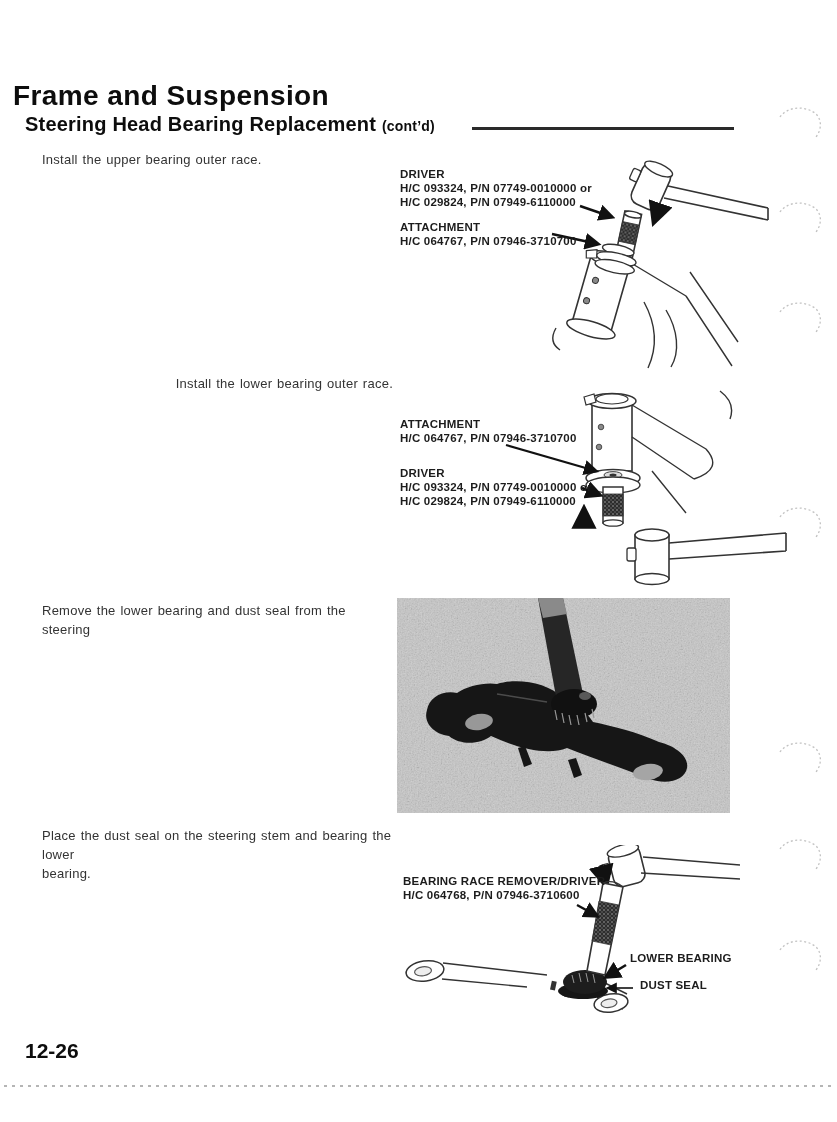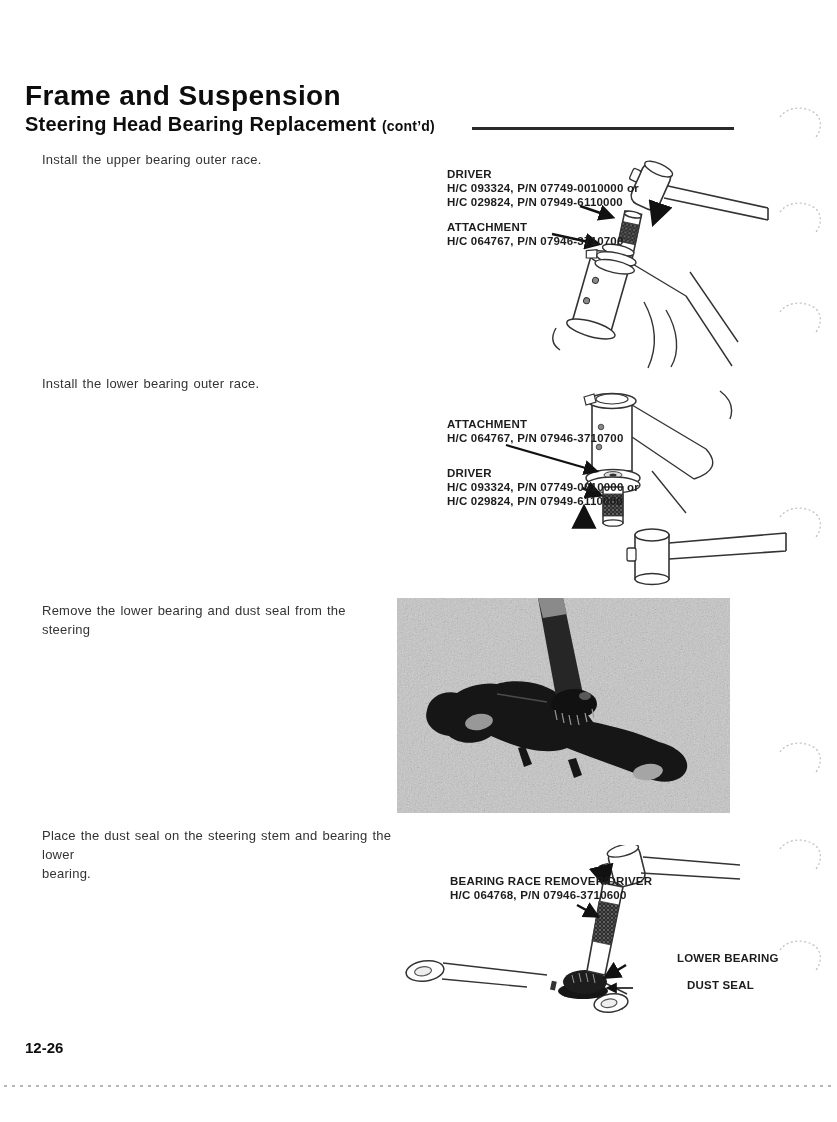--- a/index.html
+++ b/index.html
@@ -1,27 +1,27 @@
 <!DOCTYPE html>
 <html><head>
 <meta charset="utf-8">
 <style>
   html,body{margin:0;padding:0;background:#e8e8e8;}
   .page{position:relative;width:837px;height:1122px;background:#ffffff;overflow:hidden;
         font-family:"Liberation Sans", sans-serif;color:#2e2e2e;}
   .abs{position:absolute;}
-  .title{left:25px;top:80px;font-size:28px;font-weight:700;color:#0d0d0d;letter-spacing:.4px;}
+  .title{left:13px;top:80px;font-size:28px;font-weight:700;color:#0d0d0d;letter-spacing:.4px;}
   .subtitle{left:25px;top:113px;font-size:20px;font-weight:700;color:#0d0d0d;letter-spacing:.2px;}
   .subtitle .suffix{font-size:14px;font-weight:700;}
   .rule{left:472px;top:127px;width:262px;height:3px;background:#2a2a2a;}
   .instr{font-size:13px;line-height:19px;color:#333;letter-spacing:.25px;word-spacing:1px;}
   .instr span{display:block;margin-left:17px;}
   .lab{font-size:11.5px;font-weight:700;line-height:14px;color:#1c1c1c;letter-spacing:.2px;white-space:nowrap;z-index:3;}
-  .lab .t{display:block;margin-left:47px;}
-  .pageno{left:25px;top:1039px;font-size:15px;font-weight:700;color:#0d0d0d;}
+  .lab .t{display:block;}
+  .pageno{left:25px;top:1039px;font-size:21px;font-weight:700;color:#0d0d0d;}
   .bottom-edge{left:4px;top:1085px;width:828px;height:2px;opacity:.65;
     background:repeating-linear-gradient(90deg,#8d8d8d 0 3px,transparent 3px 8px);}
   svg{display:block;}
   .fig{z-index:1;}
 </style>
 </head>
 <body>
 
 <div class="page">
 
@@ -84,21 +84,21 @@
     <g transform="rotate(12 77 96)" stroke="#333" fill="#fff">
       <ellipse cx="77" cy="90" rx="16" ry="5" stroke-width="1.4"></ellipse>
       <ellipse cx="77" cy="99" rx="20" ry="6" stroke-width="1.4"></ellipse>
       <ellipse cx="77" cy="107" rx="20" ry="6" stroke-width="1.4"></ellipse>
     </g>
 
     <line x1="40" y1="46" x2="72" y2="57" stroke="#111" stroke-width="2.4" marker-end="url(#ah1)"></line>
     <line x1="12" y1="74" x2="58" y2="84" stroke="#111" stroke-width="2.4" marker-end="url(#ah1)"></line>
   </svg>
 
-  <div class="abs instr" style="left:25px;top:374px;width:368px;">
+  <div class="abs instr" style="left:25px;top:374px;width:368px;text-align:right;">
     <span>Install the lower bearing outer race.</span>
   </div>
   <div class="abs lab" style="left:400px;top:417px;">
     <span class="t">ATTACHMENT</span>
     <span class="t">H/C 064767, P/N 07946-3710700</span>
   </div>
   <div class="abs lab" style="left:400px;top:466px;">
     <span class="t">DRIVER</span>
     <span class="t">H/C 093324, P/N 07749-0010000 or</span>
     <span class="t">H/C 029824, P/N 07949-6110000</span>

